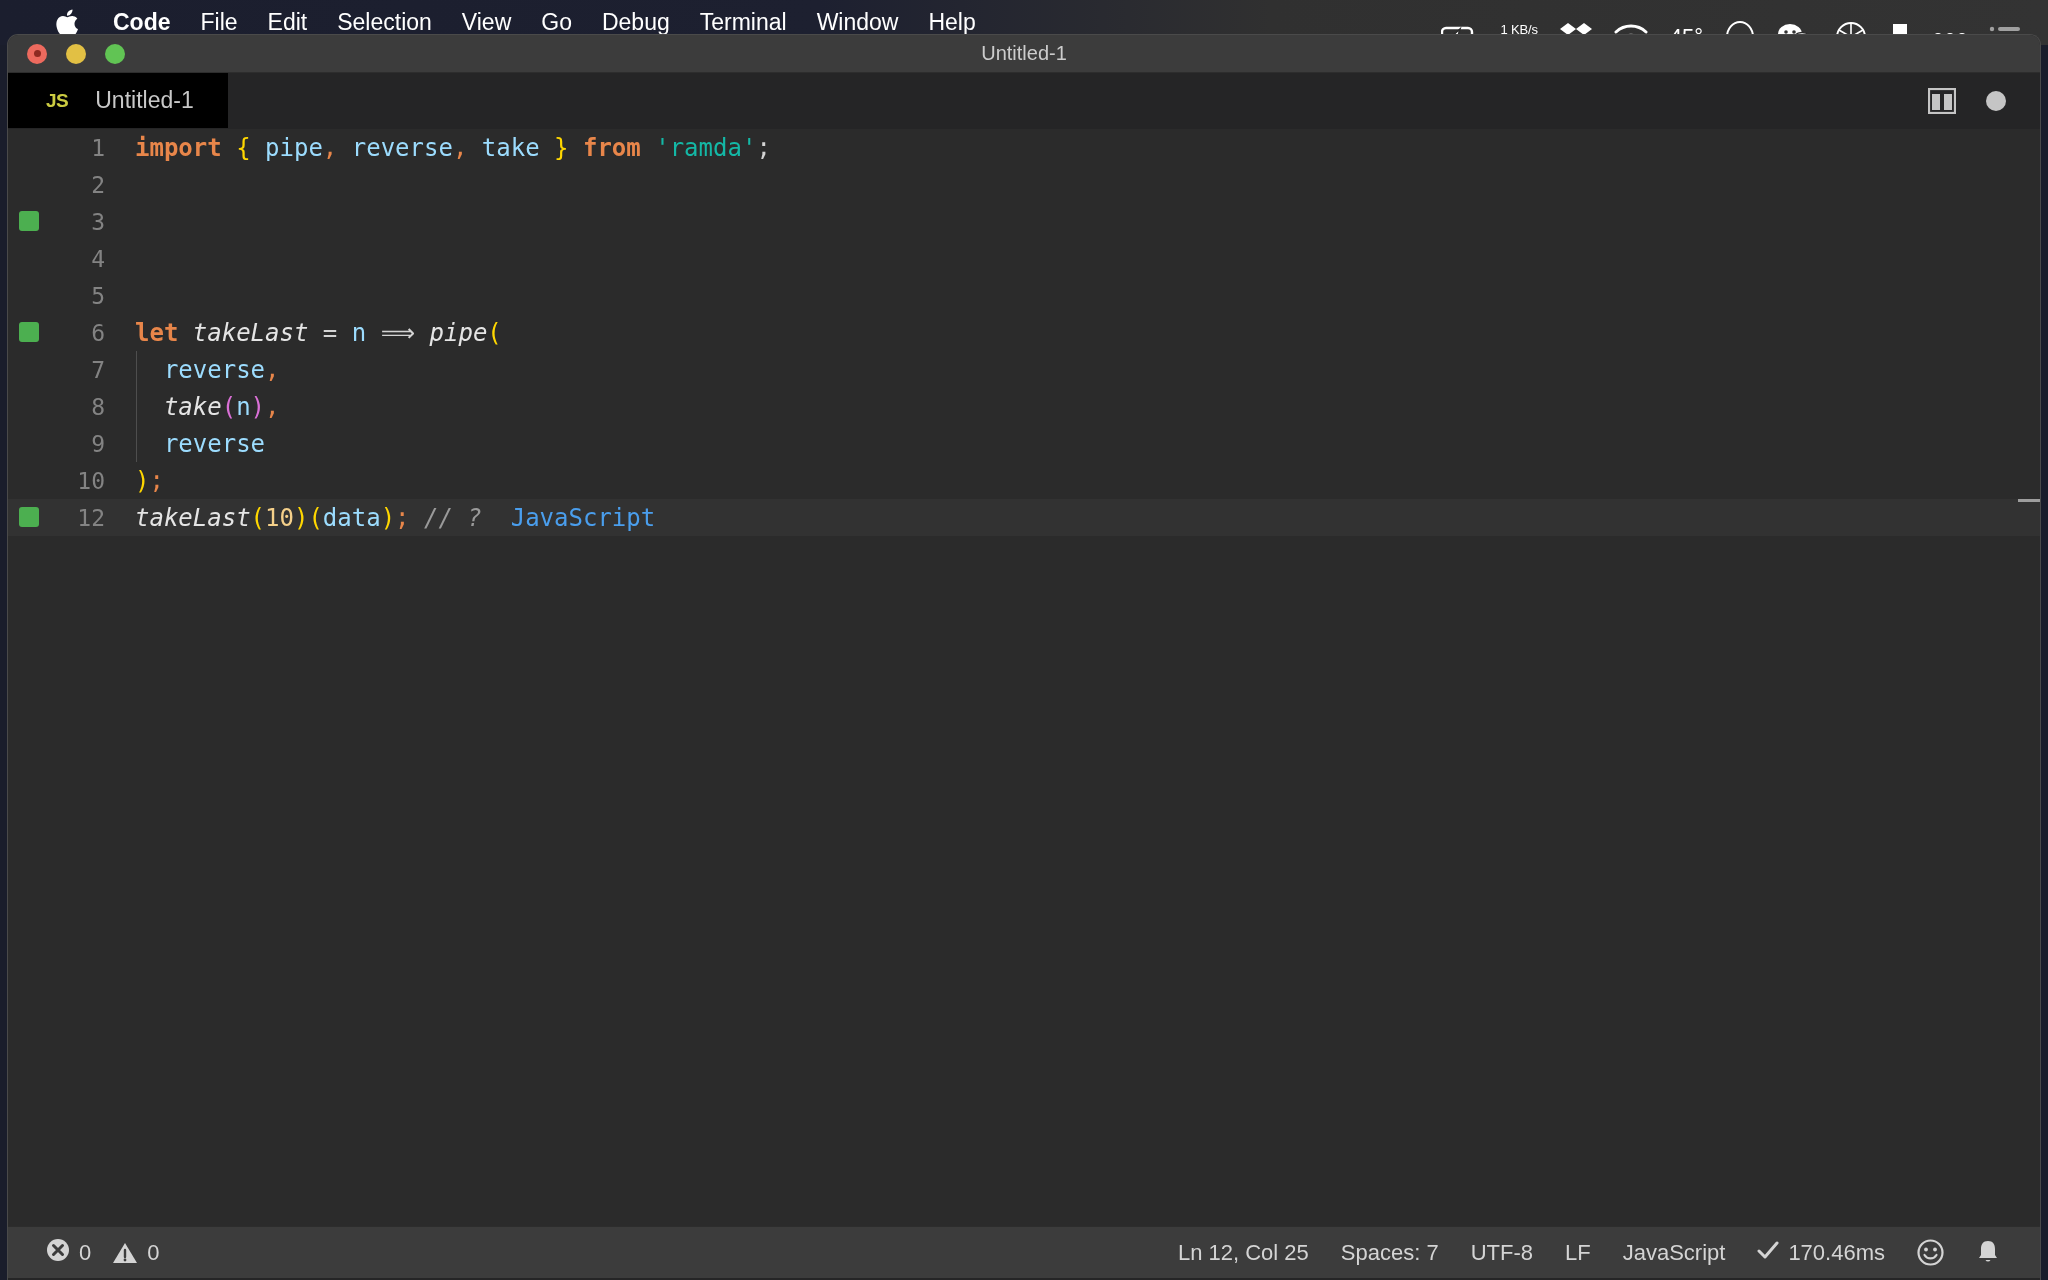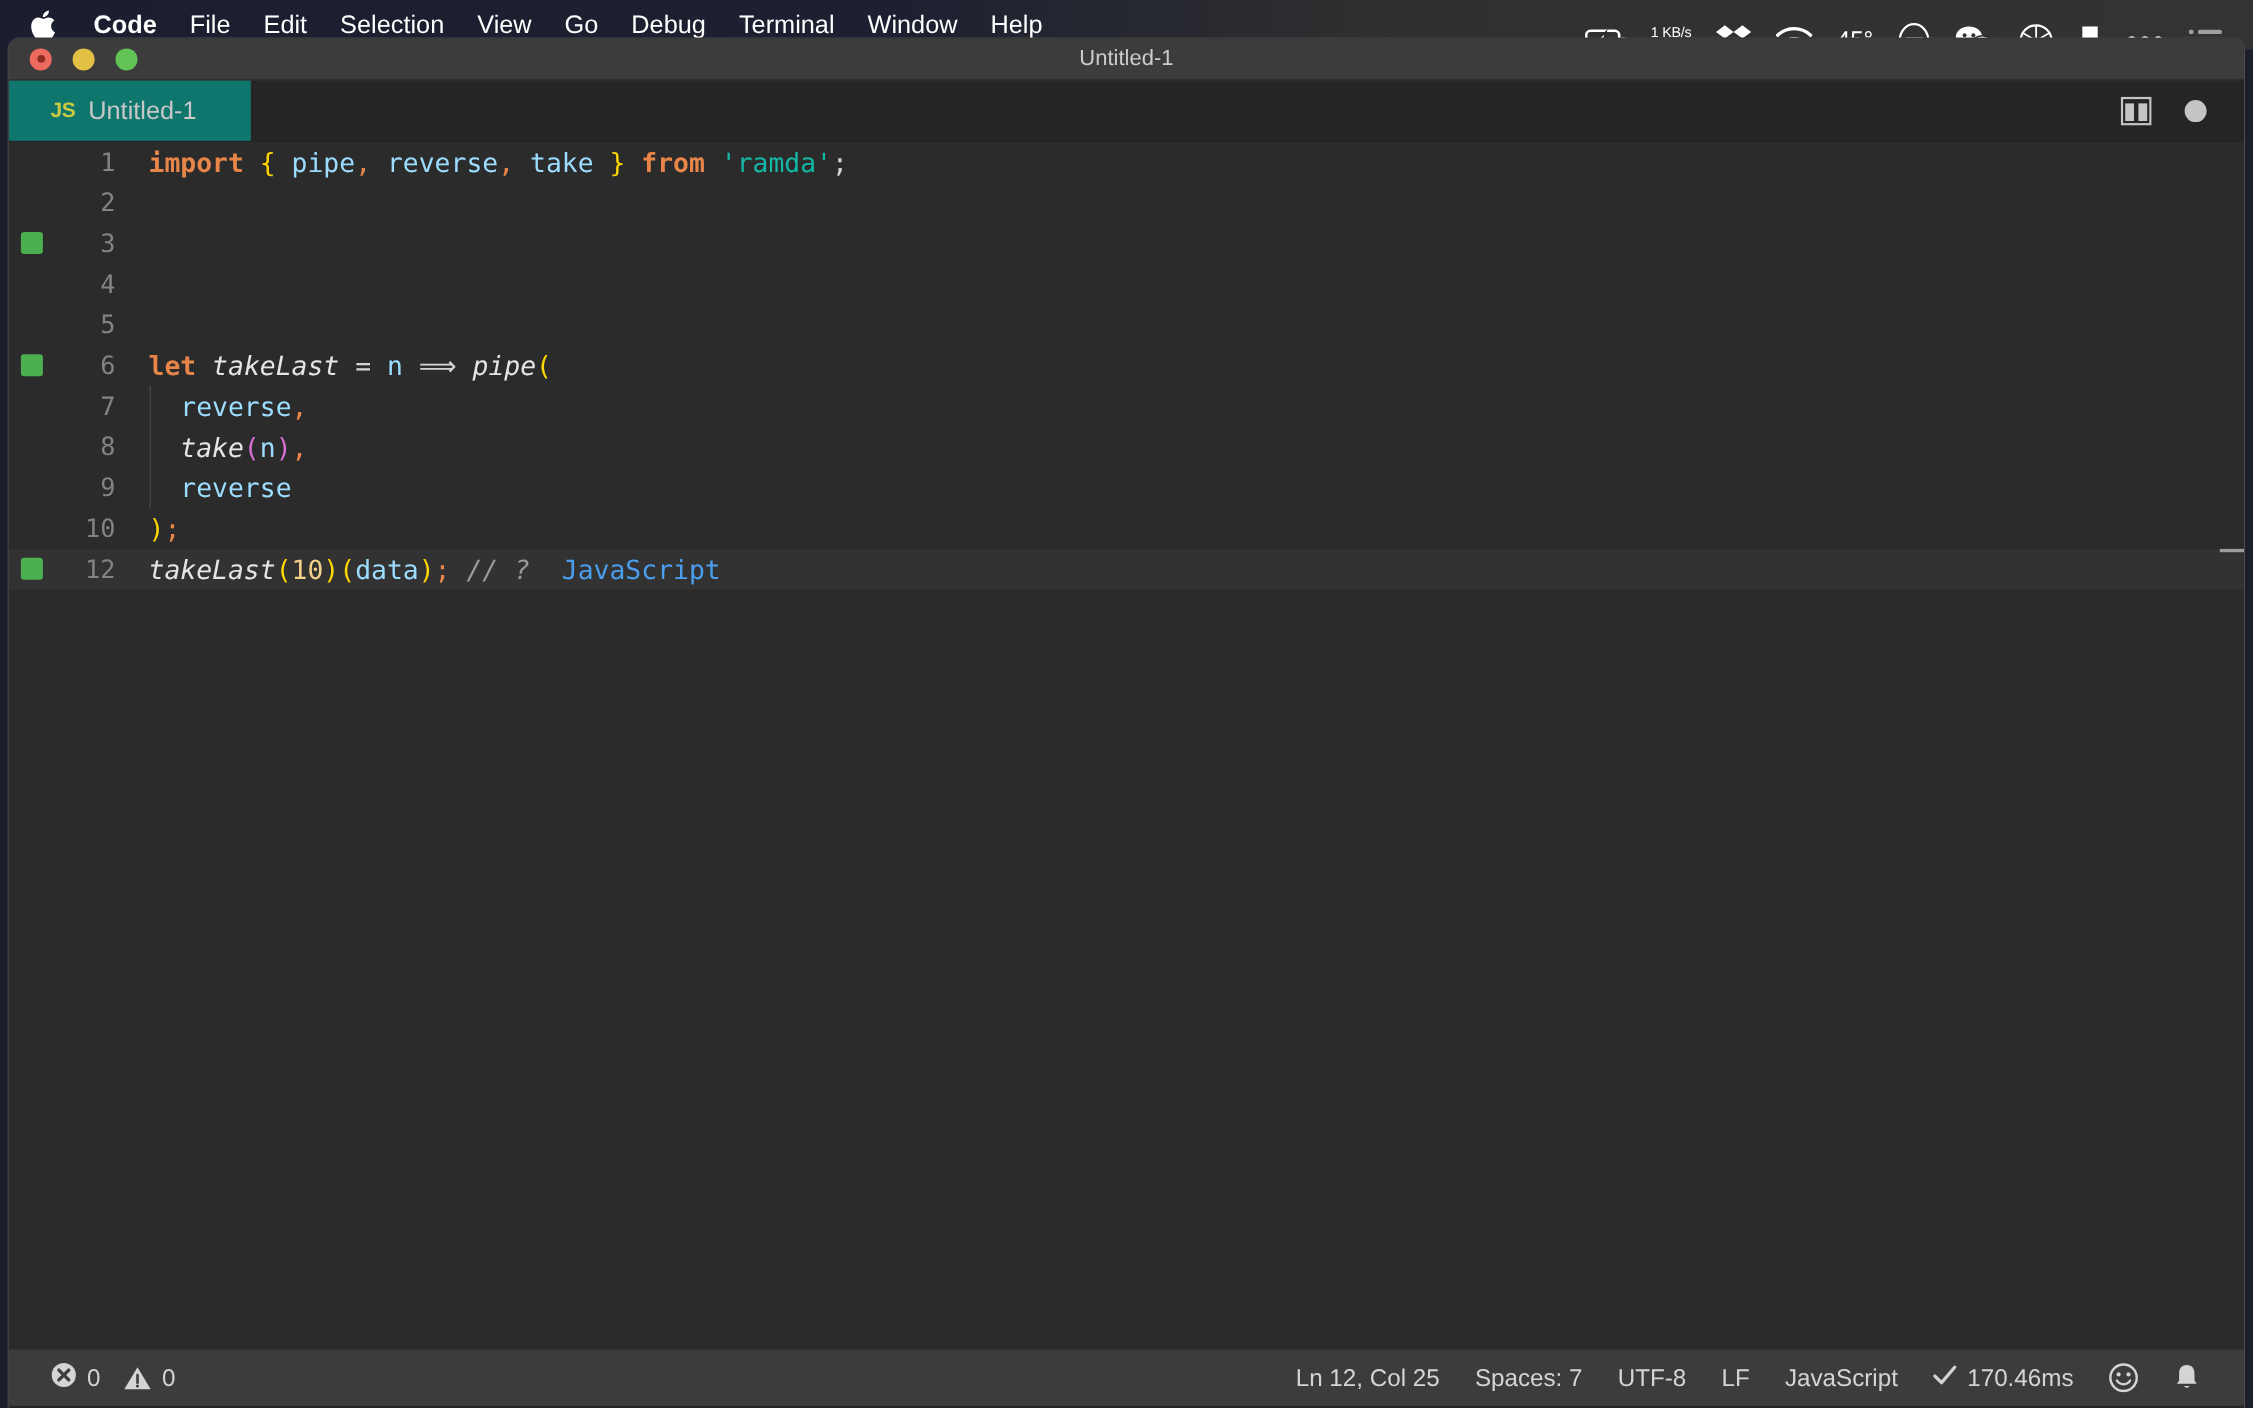--- a/index.html
+++ b/index.html
@@ -11,21 +11,21 @@
   }
 
   
   #menubar {
     position: absolute; top: 0; left: 0;
     width: 2048px; height: 45px;
     background: linear-gradient(to right, #1b1e2e 0%, #1d2030 40%, #303030 62%, #333333 100%);
     display: flex; align-items: center;
     color: #ffffff;
   }
-  #menubar-left { display: flex; align-items: flex-start; height: 100%; }
+  #menubar-left { display: flex; align-items: flex-start; height: 100%; margin-left: 28px; }
   .apple-logo {
     width: 34px; height: 45px; margin-left: 22px; margin-right: 14px;
     display: flex; align-items: center; justify-content: center;
   }
   .menu-item {
     font-size: 23px; padding: 0 15px; color: #ffffff;
     line-height: 45px; white-space: nowrap;
   }
   .menu-item.bold { font-weight: bold; }
   #menubar-right {
@@ -73,23 +73,23 @@
     font-size: 20px; color: #cccccc; pointer-events: none;
   }
 
   
   #tabbar {
     height: 56px; background: #252526;
     display: flex; align-items: stretch;
     border-bottom: 1px solid #252526;
   }
   #tab-active {
-    display: flex; align-items: center; gap: 12px;
+    display: flex; align-items: center; gap: 27px;
     padding: 0 22px 0 38px;
-    background: #0f766e;
+    background: #000000;
     min-width: 220px;
   }
   .js-badge { font-size: 19px; font-weight: bold; color: #cbcb41; letter-spacing: -0.5px; }
   .tab-label { font-size: 23px; color: #c8c8c8; }
   #tab-actions {
     margin-left: auto; display: flex; align-items: center; gap: 30px;
     padding-right: 34px;
   }
   .tab-action { display: flex; align-items: center; justify-content: center; }
   .dirty-dot { width: 20px; height: 20px; border-radius: 50%; background: #c5c5c5; }

